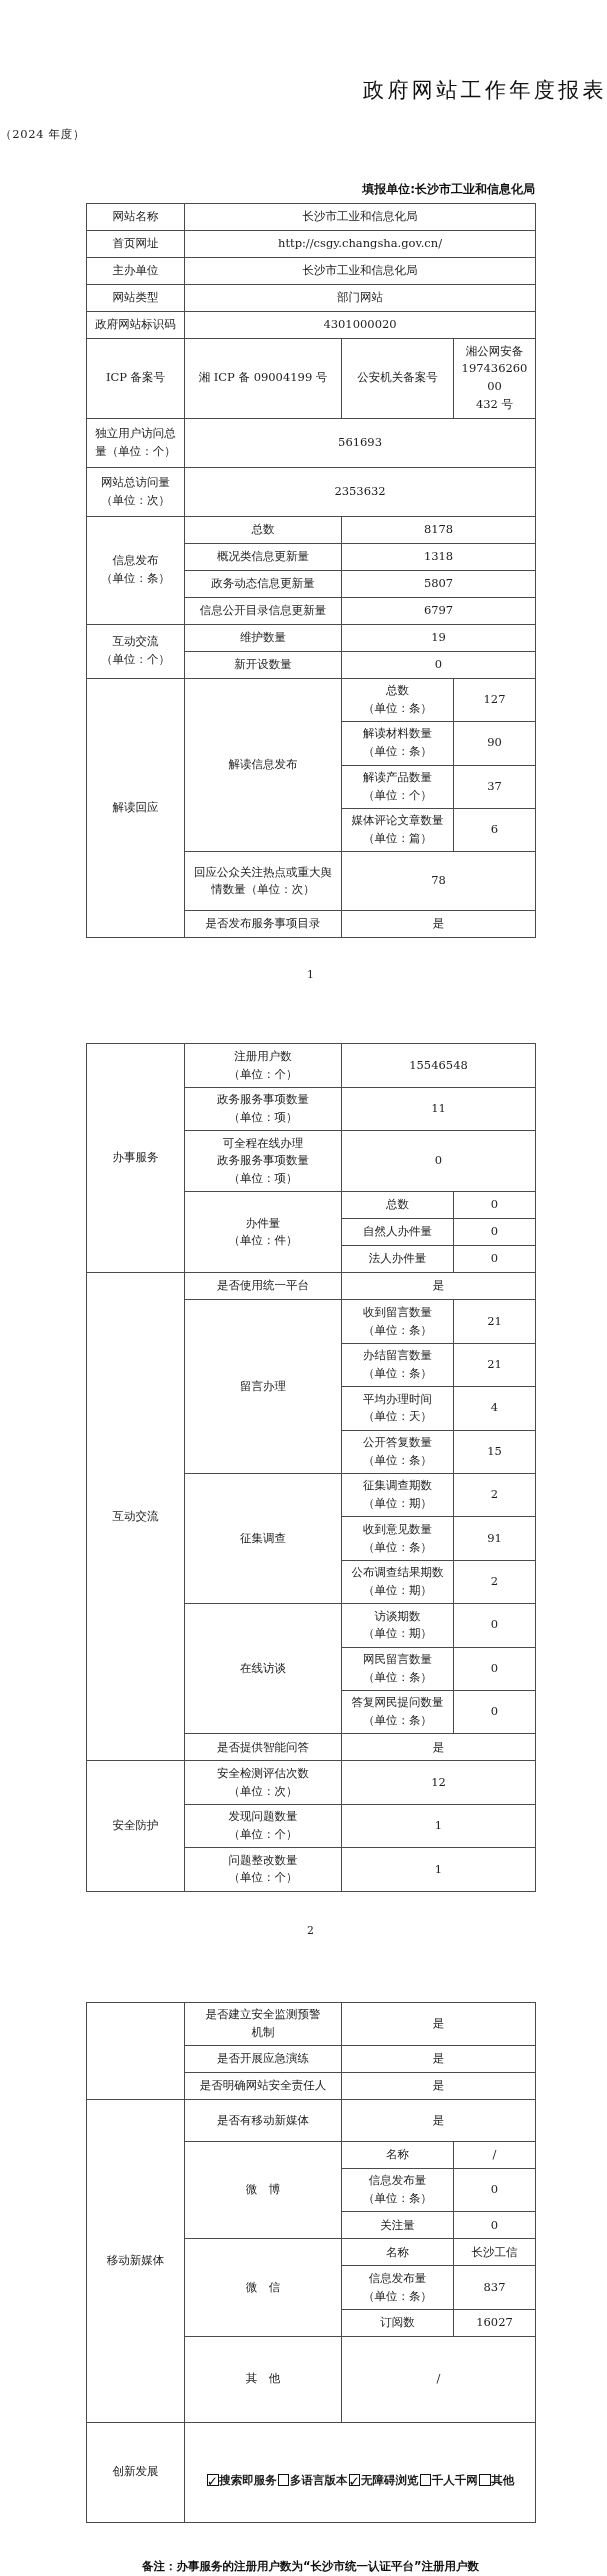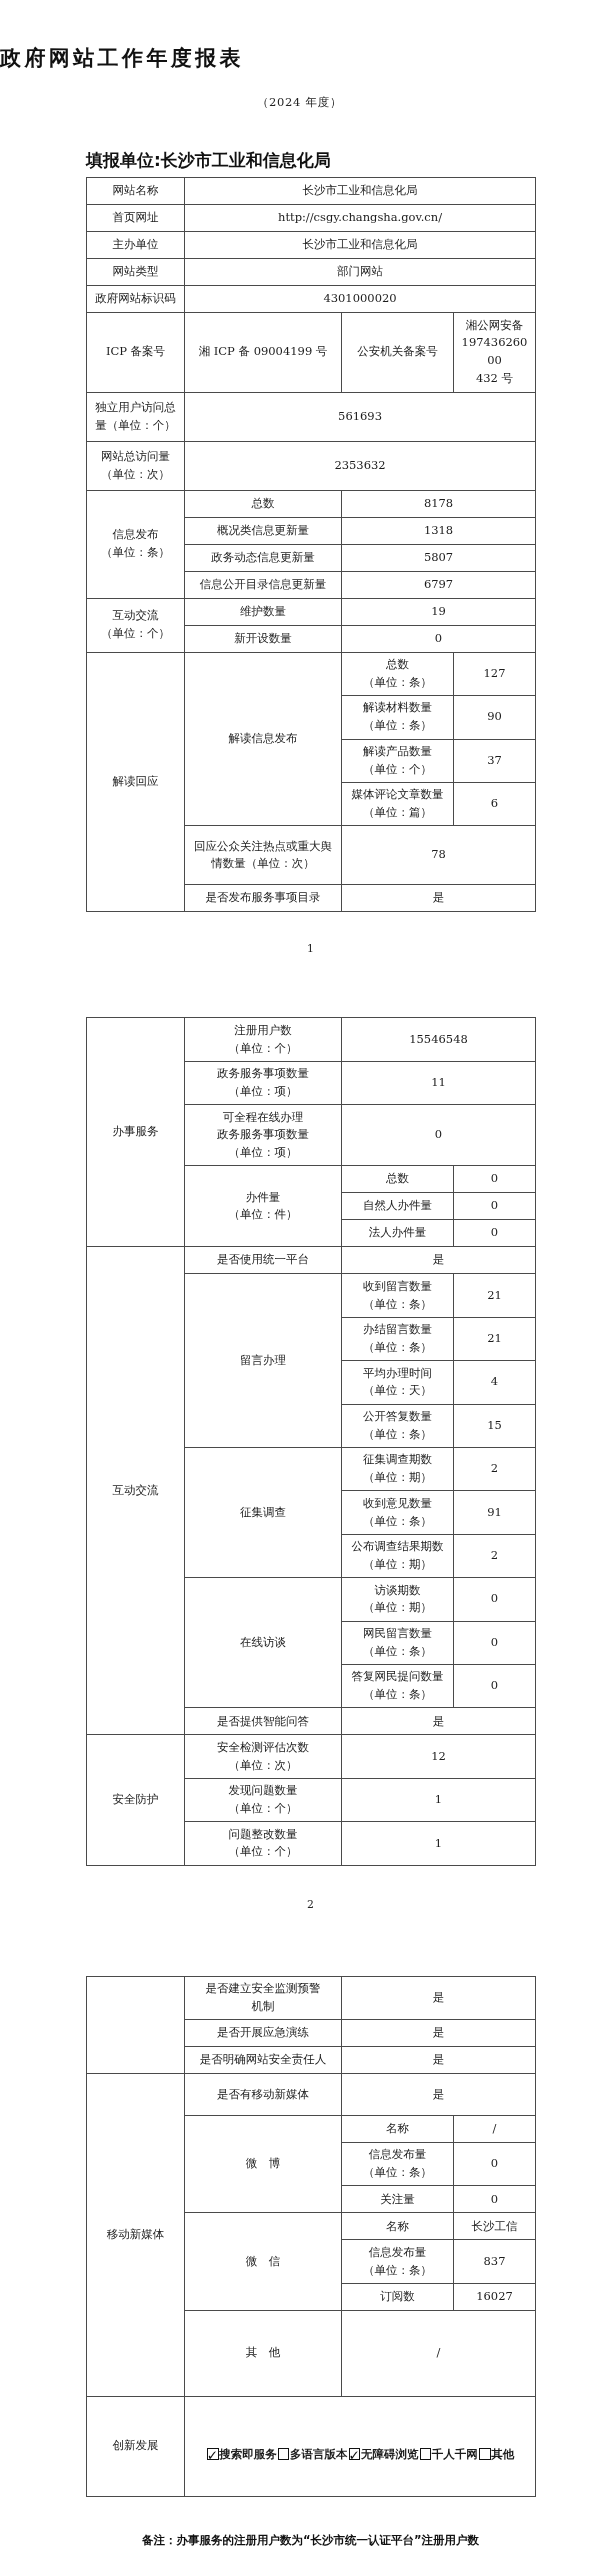--- a/index.html
+++ b/index.html
@@ -3,31 +3,31 @@
 <meta charset="utf-8">
 <style>
   html,body{margin:0;padding:0;background:#ffffff;}
   body{
     width:607px;height:2576px;overflow:hidden;
     font-family:"DejaVu Serif","Liberation Serif",serif;
     color:#1c1c1c;
   }
   .sheet{width:449px;margin-left:86px;}
   .doc-title{
-    text-align:left;font-family:"DejaVu Sans","Liberation Sans",sans-serif;
-    font-weight:bold;font-size:21px;letter-spacing:3.4px;
-    padding-top:44px;margin:0 0 23px 0;color:#111;
+    text-align:right;font-family:"DejaVu Sans","Liberation Sans",sans-serif;
+    font-weight:normal;font-size:21px;letter-spacing:3.4px;
+    padding-top:76px;margin:0 0 23px 0;color:#111;
   }
   .doc-subtitle{
-    text-align:center;font-size:11.5px;letter-spacing:0.7px;
+    text-align:left;font-size:11.5px;letter-spacing:0.7px;
     margin:0 8px 39px 0;color:#222;
   }
   .filing-unit{
     font-family:"DejaVu Sans","Liberation Sans",sans-serif;
-    font-weight:bold;font-size:17px;margin:0 0 4.7px 0;color:#111;
+    font-weight:bold;font-size:12px;margin:0 0 4.7px 0;color:#111;text-align:right;
   }
   table.rpt{
     border-collapse:collapse;table-layout:fixed;width:449px;
     border:1.3px solid #4a4a4a;
   }
   table.rpt td{
     border:0.7px solid #4a4a4a;
     text-align:center;vertical-align:middle;
     font-size:11.5px;line-height:1.55;
     padding:3.4px 5.4px;white-space:pre-line;

